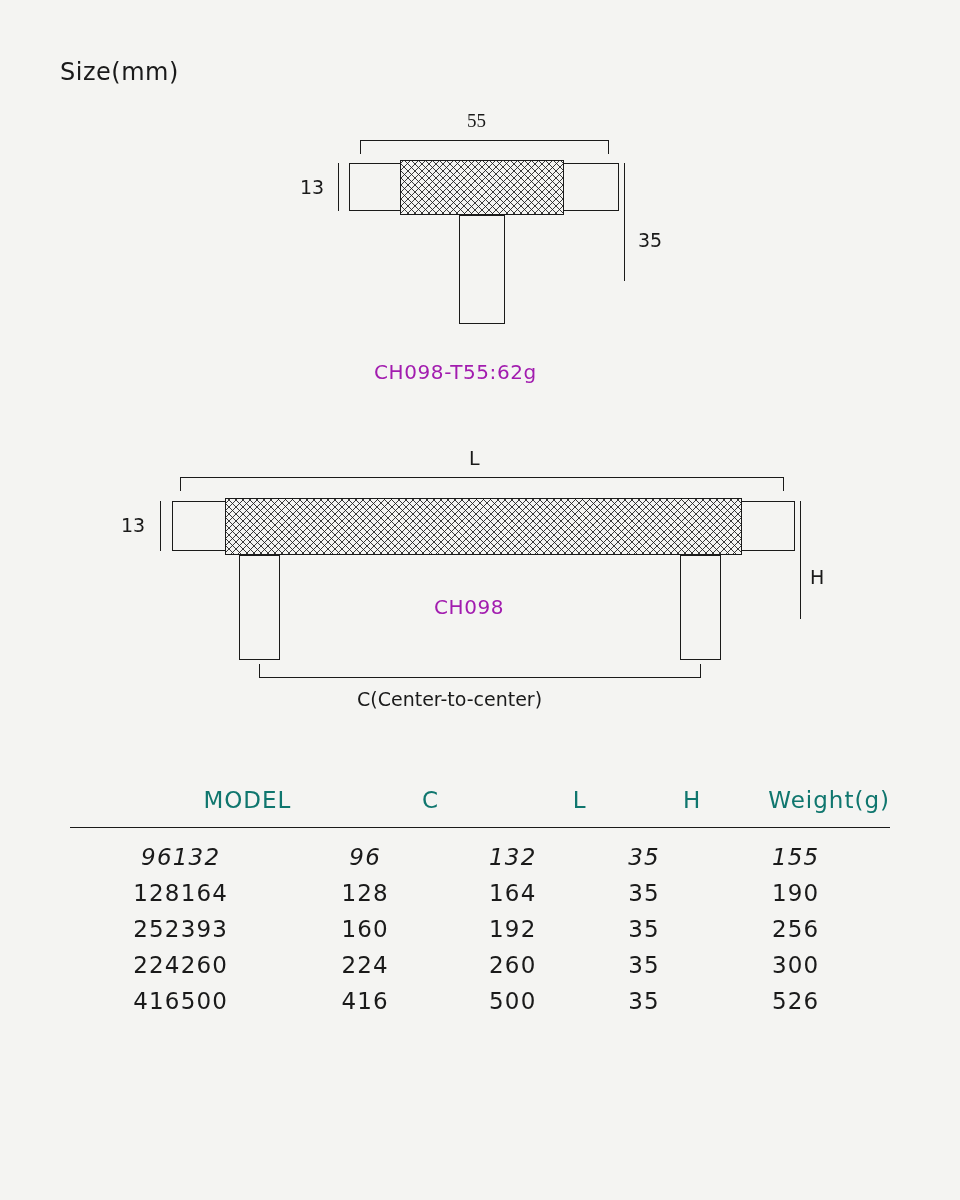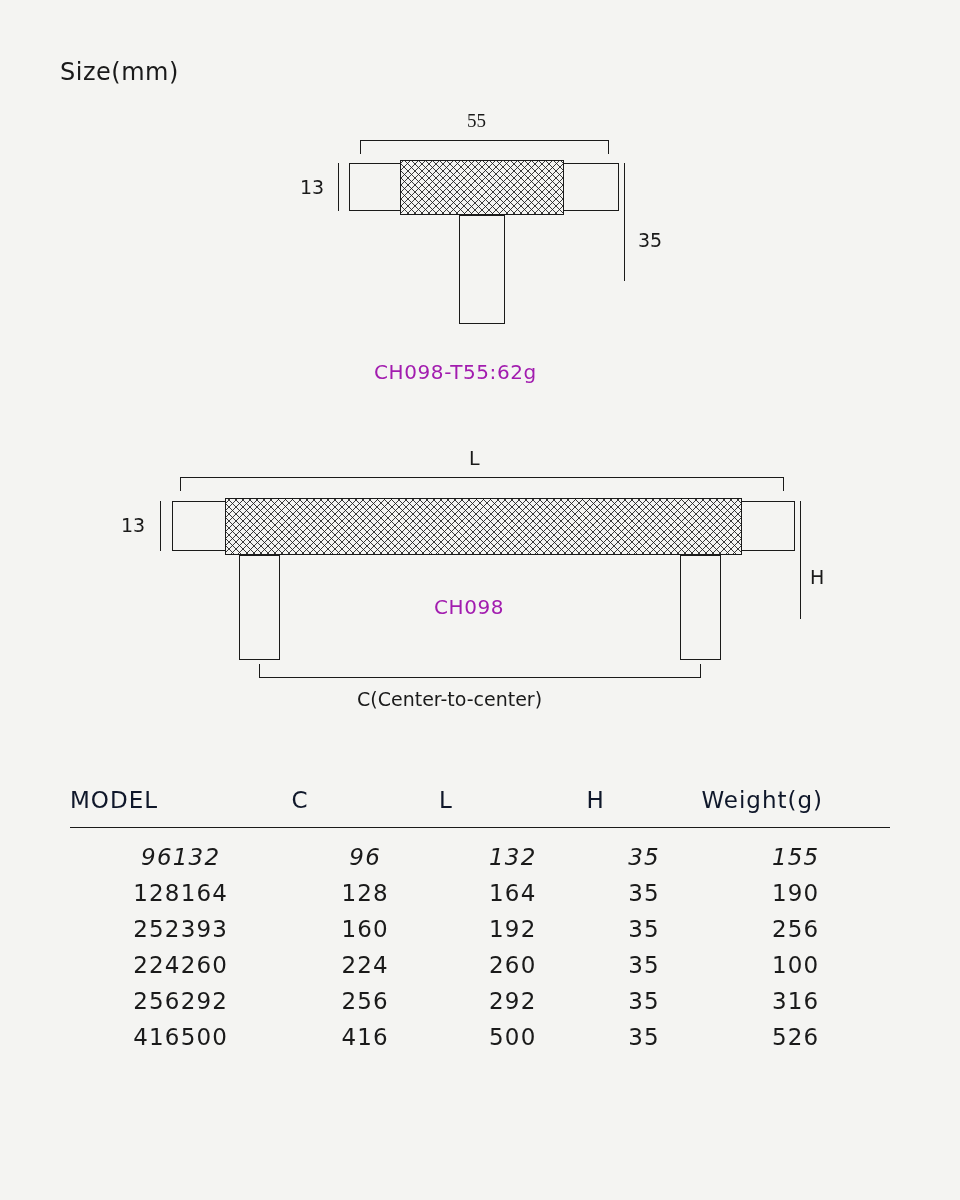--- a/index.html
+++ b/index.html
@@ -75,22 +75,22 @@
     left: 70px;
     top: 785px;
     width: 820px;
     border-collapse: collapse;
   }
   .spec-table th {
     font-weight: normal;
     font-size: 23px;
     letter-spacing: 1px;
     padding: 2px 0 14px 0;
-    text-align: left;
-    color: #0f172a;
+    text-align: right;
+    color: #0f766e;
   }
   .spec-table thead tr {
     border-bottom: 1px solid #1a1a1a;
   }
   .spec-table td {
     font-size: 23px;
     letter-spacing: 1.2px;
     padding: 5px 0;
     text-align: center;
     color: #1a1a1a;
@@ -192,28 +192,21 @@
         <td>160</td>
         <td>192</td>
         <td>35</td>
         <td>256</td>
       </tr>
       <tr>
         <td>224260</td>
         <td>224</td>
         <td>260</td>
         <td>35</td>
-        <td>100</td>
-      </tr>
-      <tr>
-        <td>256292</td>
-        <td>256</td>
-        <td>292</td>
-        <td>35</td>
-        <td>316</td>
+        <td>300</td>
       </tr>
       <tr>
         <td>416500</td>
         <td>416</td>
         <td>500</td>
         <td>35</td>
         <td>526</td>
       </tr>
     </tbody>
   </table>

